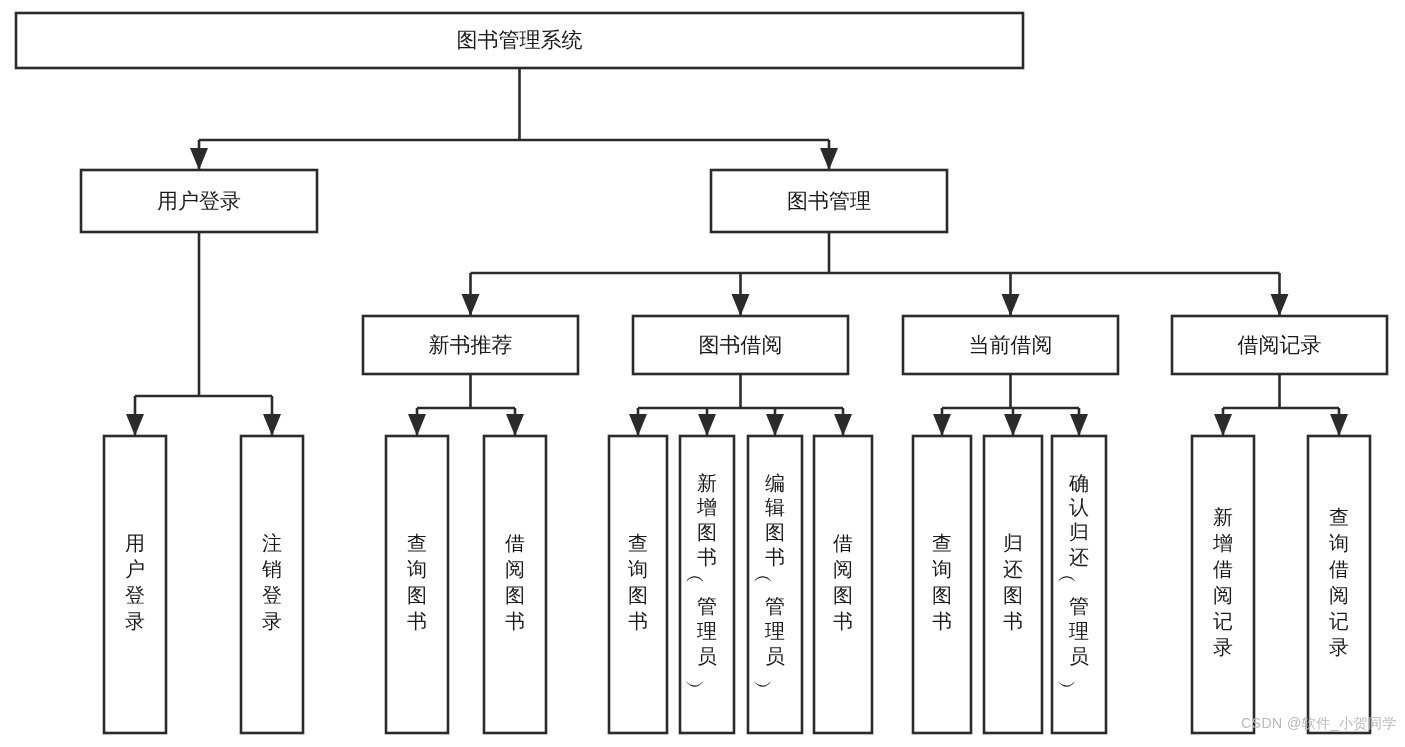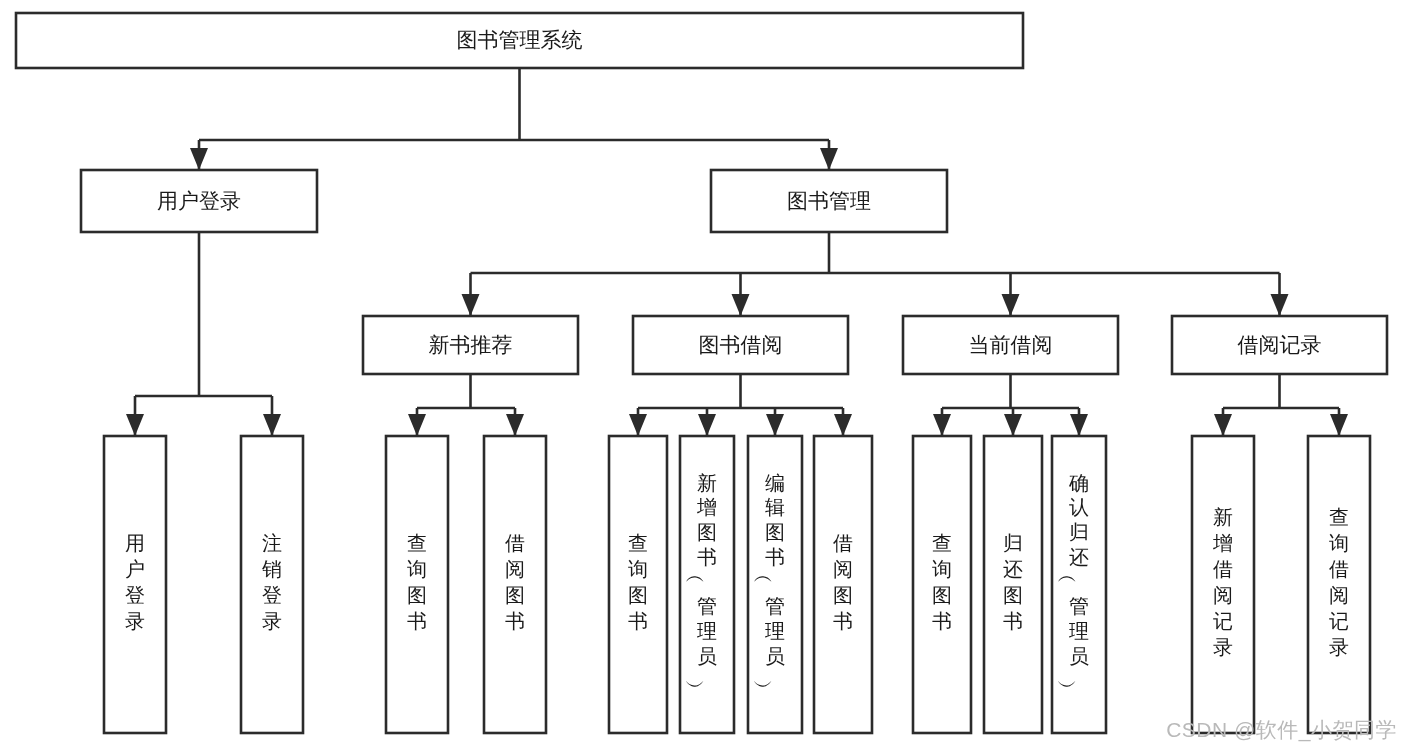--- a/index.html
+++ b/index.html
@@ -42,23 +42,23 @@
   }
   .node-label-v {
     font-family: "Liberation Sans", "DejaVu Sans", sans-serif;
     font-size: 20px;
     fill: #1a1a1a;
     text-anchor: middle;
   }
   .watermark {
     position: absolute;
     right: 8px;
-    bottom: 3px;
-    font-family: "Liberation Sans", "DejaVu Sans", sans-serif;
-    font-size: 21px;
+    bottom: 14px;
+    font-family: "Liberation Sans", "DejaVu Sans", sans-serif;
+    font-size: 14px;
     color: #b9b9b9;
     letter-spacing: 0.5px;
     white-space: nowrap;
     pointer-events: none;
   }
 </style>
 </head>
 <body>
 
 <svg id="diagram" viewBox="0 0 1405 747" xmlns="http://www.w3.org/2000/svg">

